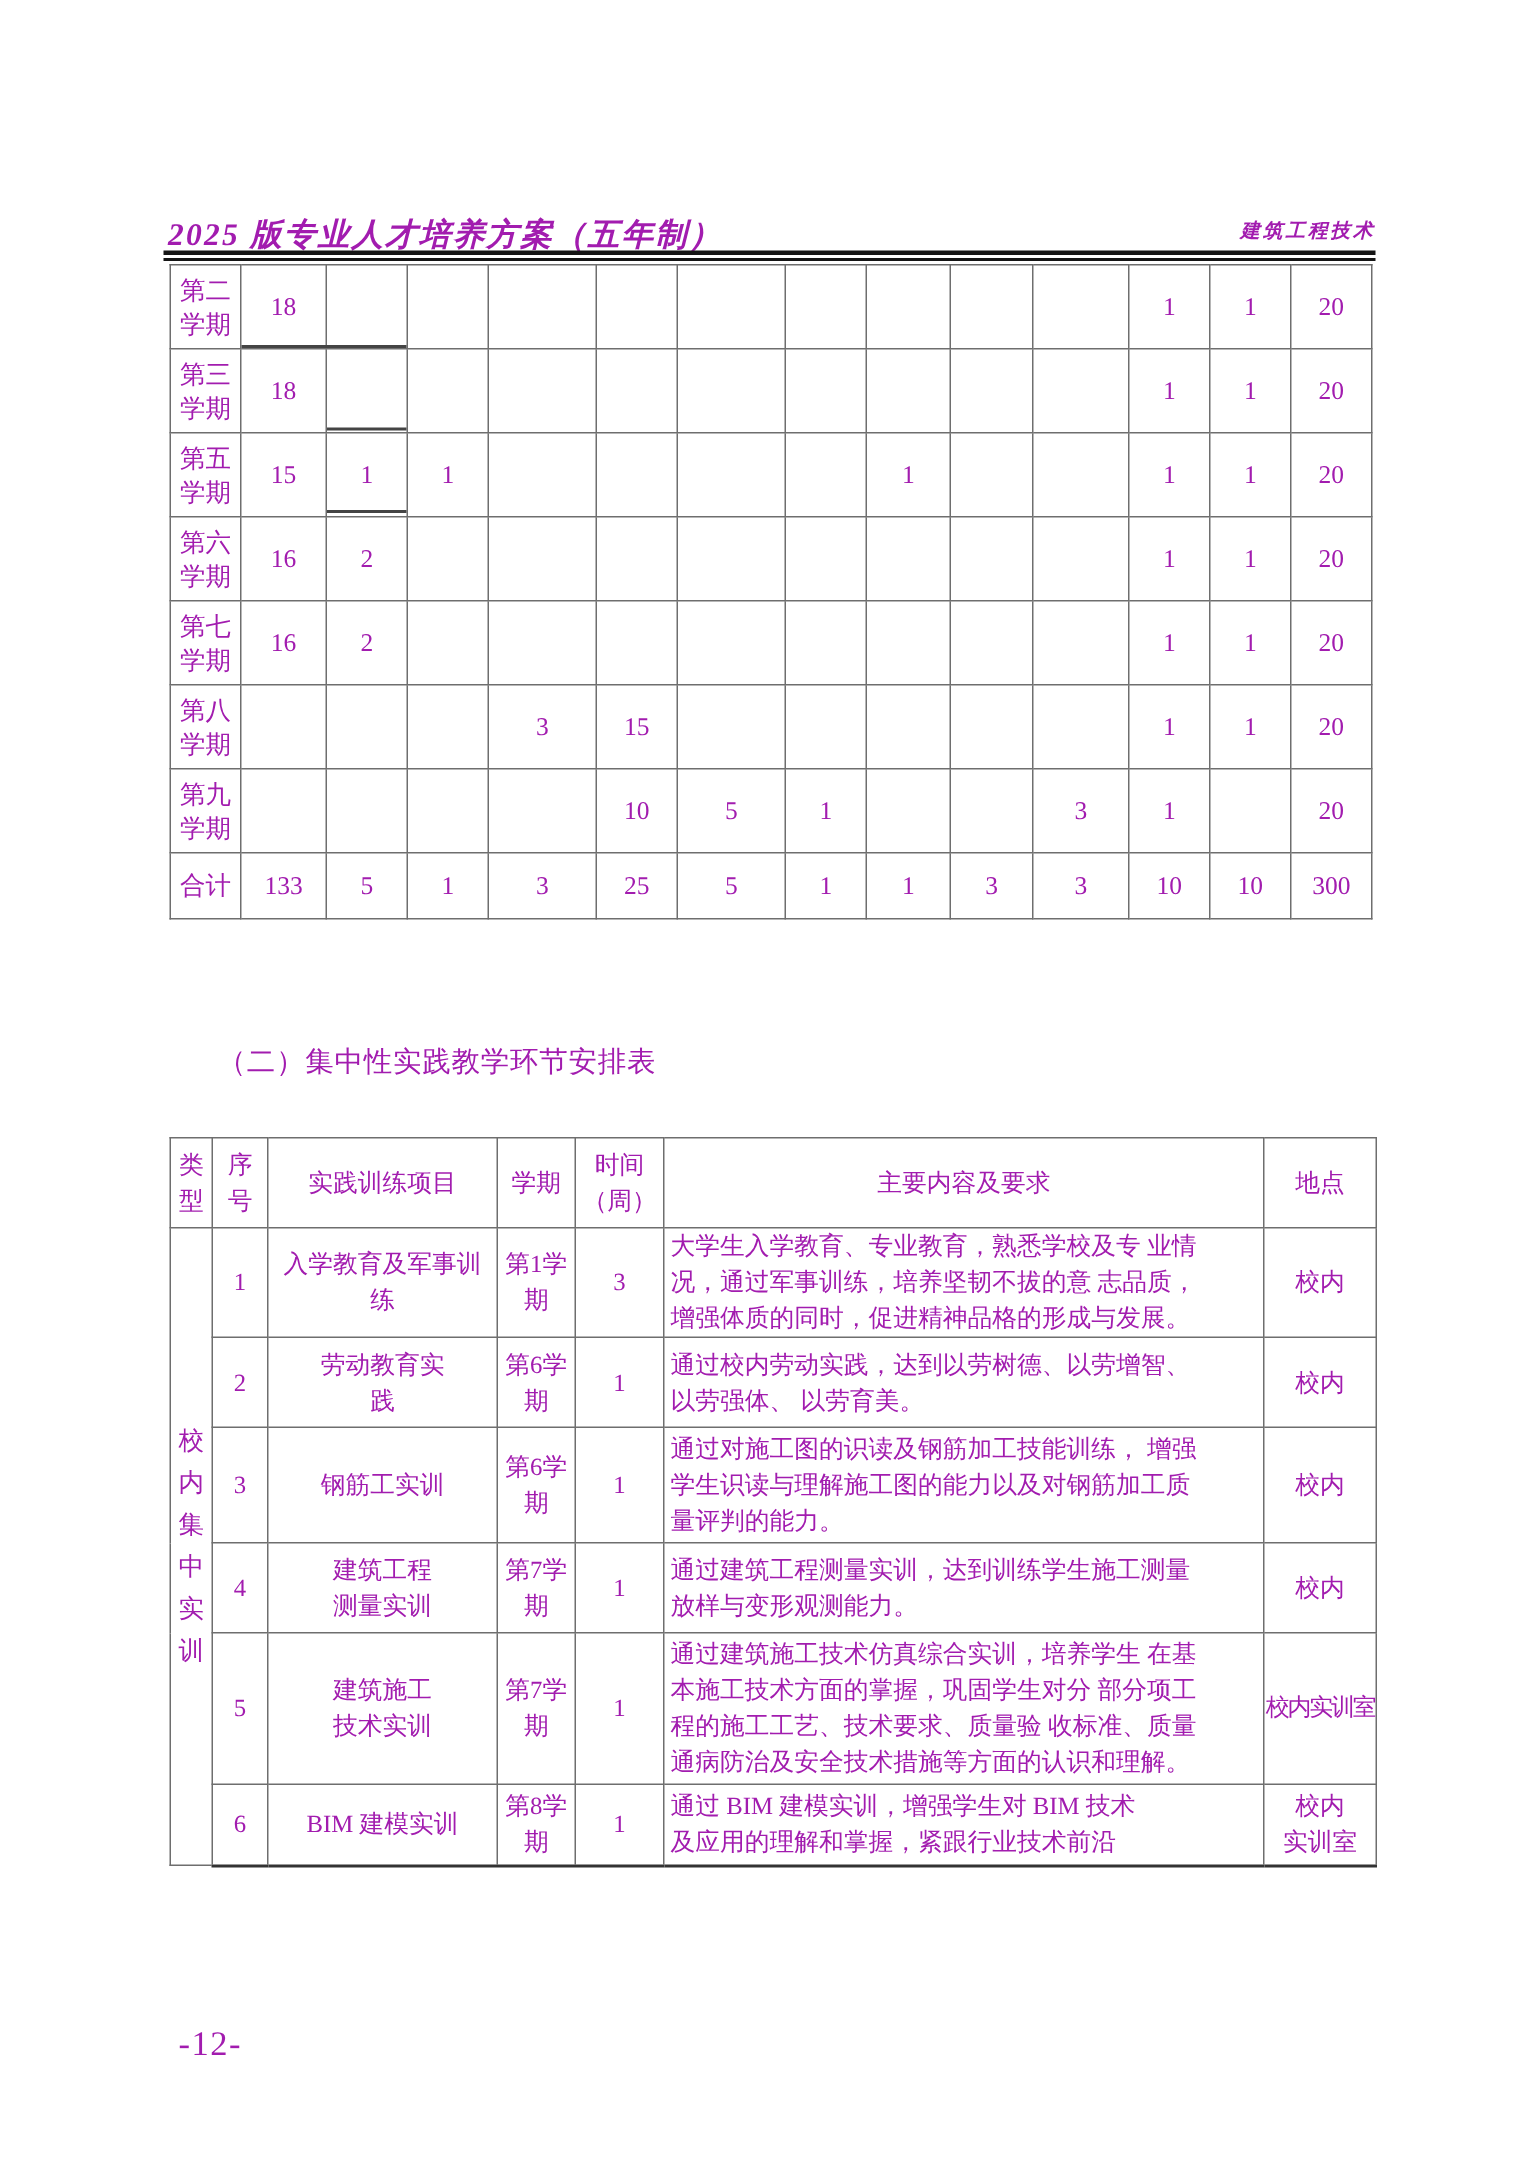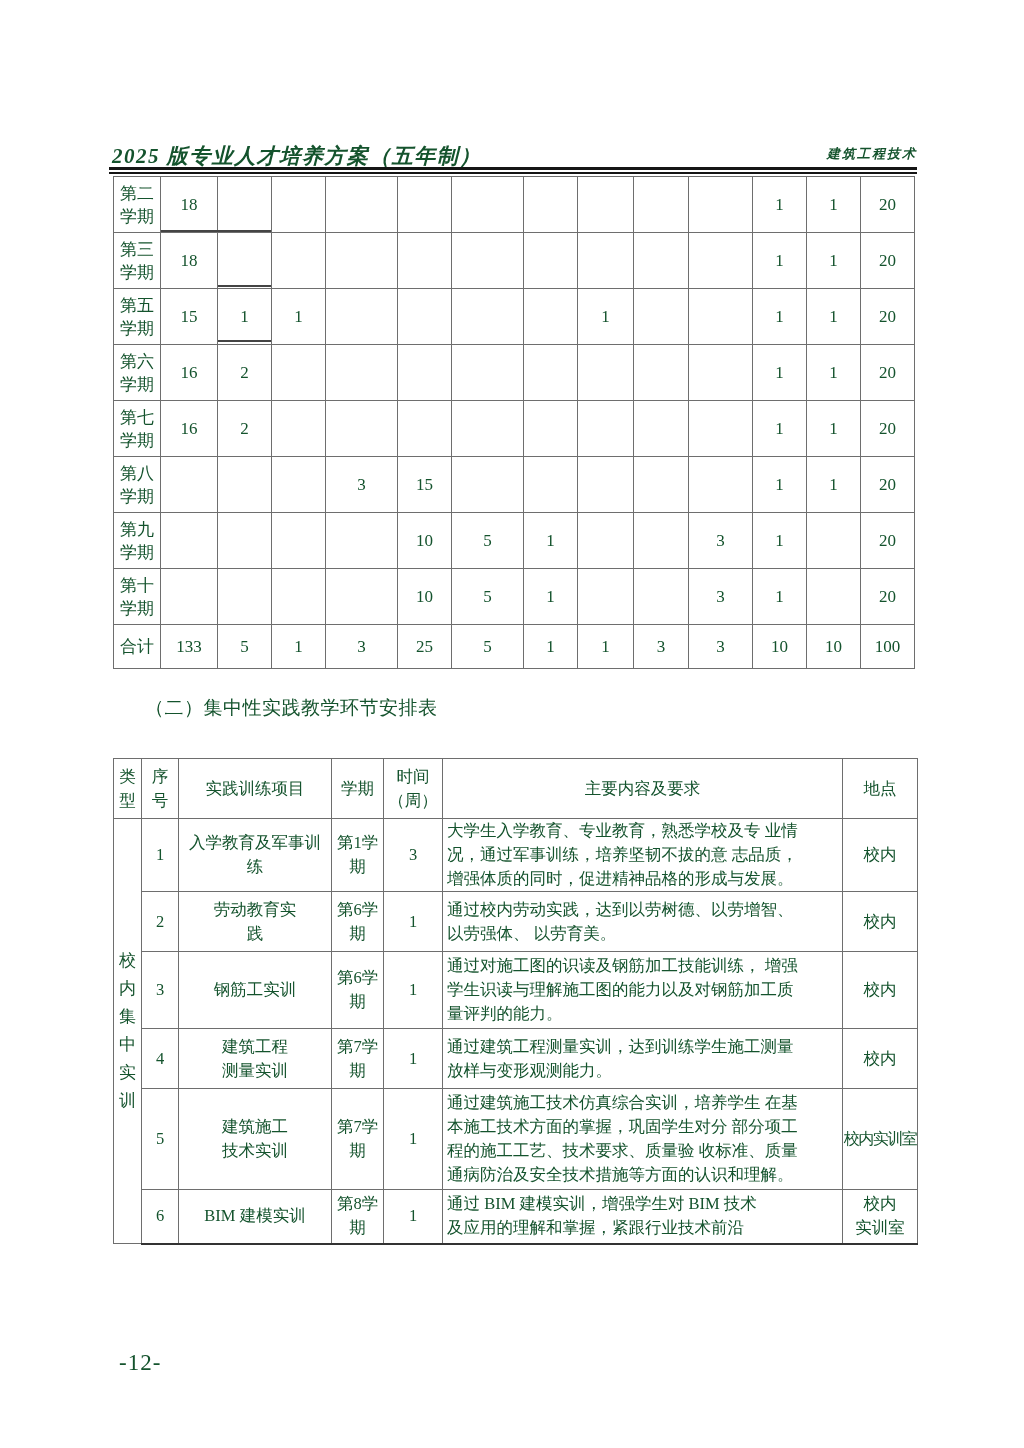--- a/index.html
+++ b/index.html
@@ -1,17 +1,17 @@
 <!DOCTYPE html>
 <html><head>
 <meta charset="utf-8">
 <style>
   html,body{margin:0;padding:0;background:#ffffff;}
   .page{position:relative;width:1024px;height:1448px;background:#ffffff;overflow:hidden;
-        font-family:"Liberation Serif","DejaVu Serif",serif;color:#14532d;}
+        font-family:"Liberation Serif","DejaVu Serif",serif;color:#a21caf;}
   
   .hdr-left{position:absolute;left:112px;top:142px;font-size:21px;font-weight:bold;font-style:italic;letter-spacing:1.5px;white-space:nowrap;}
   .hdr-right{position:absolute;right:107px;top:145px;font-size:13px;font-weight:bold;font-style:italic;letter-spacing:2px;white-space:nowrap;}
   .rule{position:absolute;left:109px;top:167px;width:808px;height:2px;
         border-top:3px solid #151515;border-bottom:2px solid #151515;}
   
   .t1{position:absolute;left:113px;top:176px;width:801px;border-collapse:collapse;table-layout:fixed;}
   .t1 td{border:1px solid #6e6e6e;text-align:center;vertical-align:middle;
          font-size:17px;line-height:23px;padding:0;overflow:hidden;}
   .t1 tr{height:56px;}
@@ -174,50 +174,34 @@
           <td>5</td>
           <td>1</td>
           <td></td>
           <td></td>
           <td>3</td>
           <td>1</td>
           <td></td>
           <td>20</td>
         </tr>
         <tr>
-          <td>第十学期</td>
-          <td></td>
-          <td></td>
-          <td></td>
-          <td></td>
-          <td>10</td>
-          <td>5</td>
-          <td>1</td>
-          <td></td>
-          <td></td>
-          <td>3</td>
-          <td>1</td>
-          <td></td>
-          <td>20</td>
-        </tr>
-        <tr>
           <td>合计</td>
           <td>133</td>
           <td>5</td>
           <td>1</td>
           <td>3</td>
           <td>25</td>
           <td>5</td>
           <td>1</td>
           <td>1</td>
           <td>3</td>
           <td>3</td>
           <td>10</td>
           <td>10</td>
-          <td>100</td>
+          <td>300</td>
         </tr>
       </tbody>
   </table>
   <div class="seg seg1"></div>
   <div class="seg seg2"></div>
   <div class="seg seg3"></div>
 
   <div class="sec-title">（二）集中性实践教学环节安排表</div>
 
   <table class="t2">

